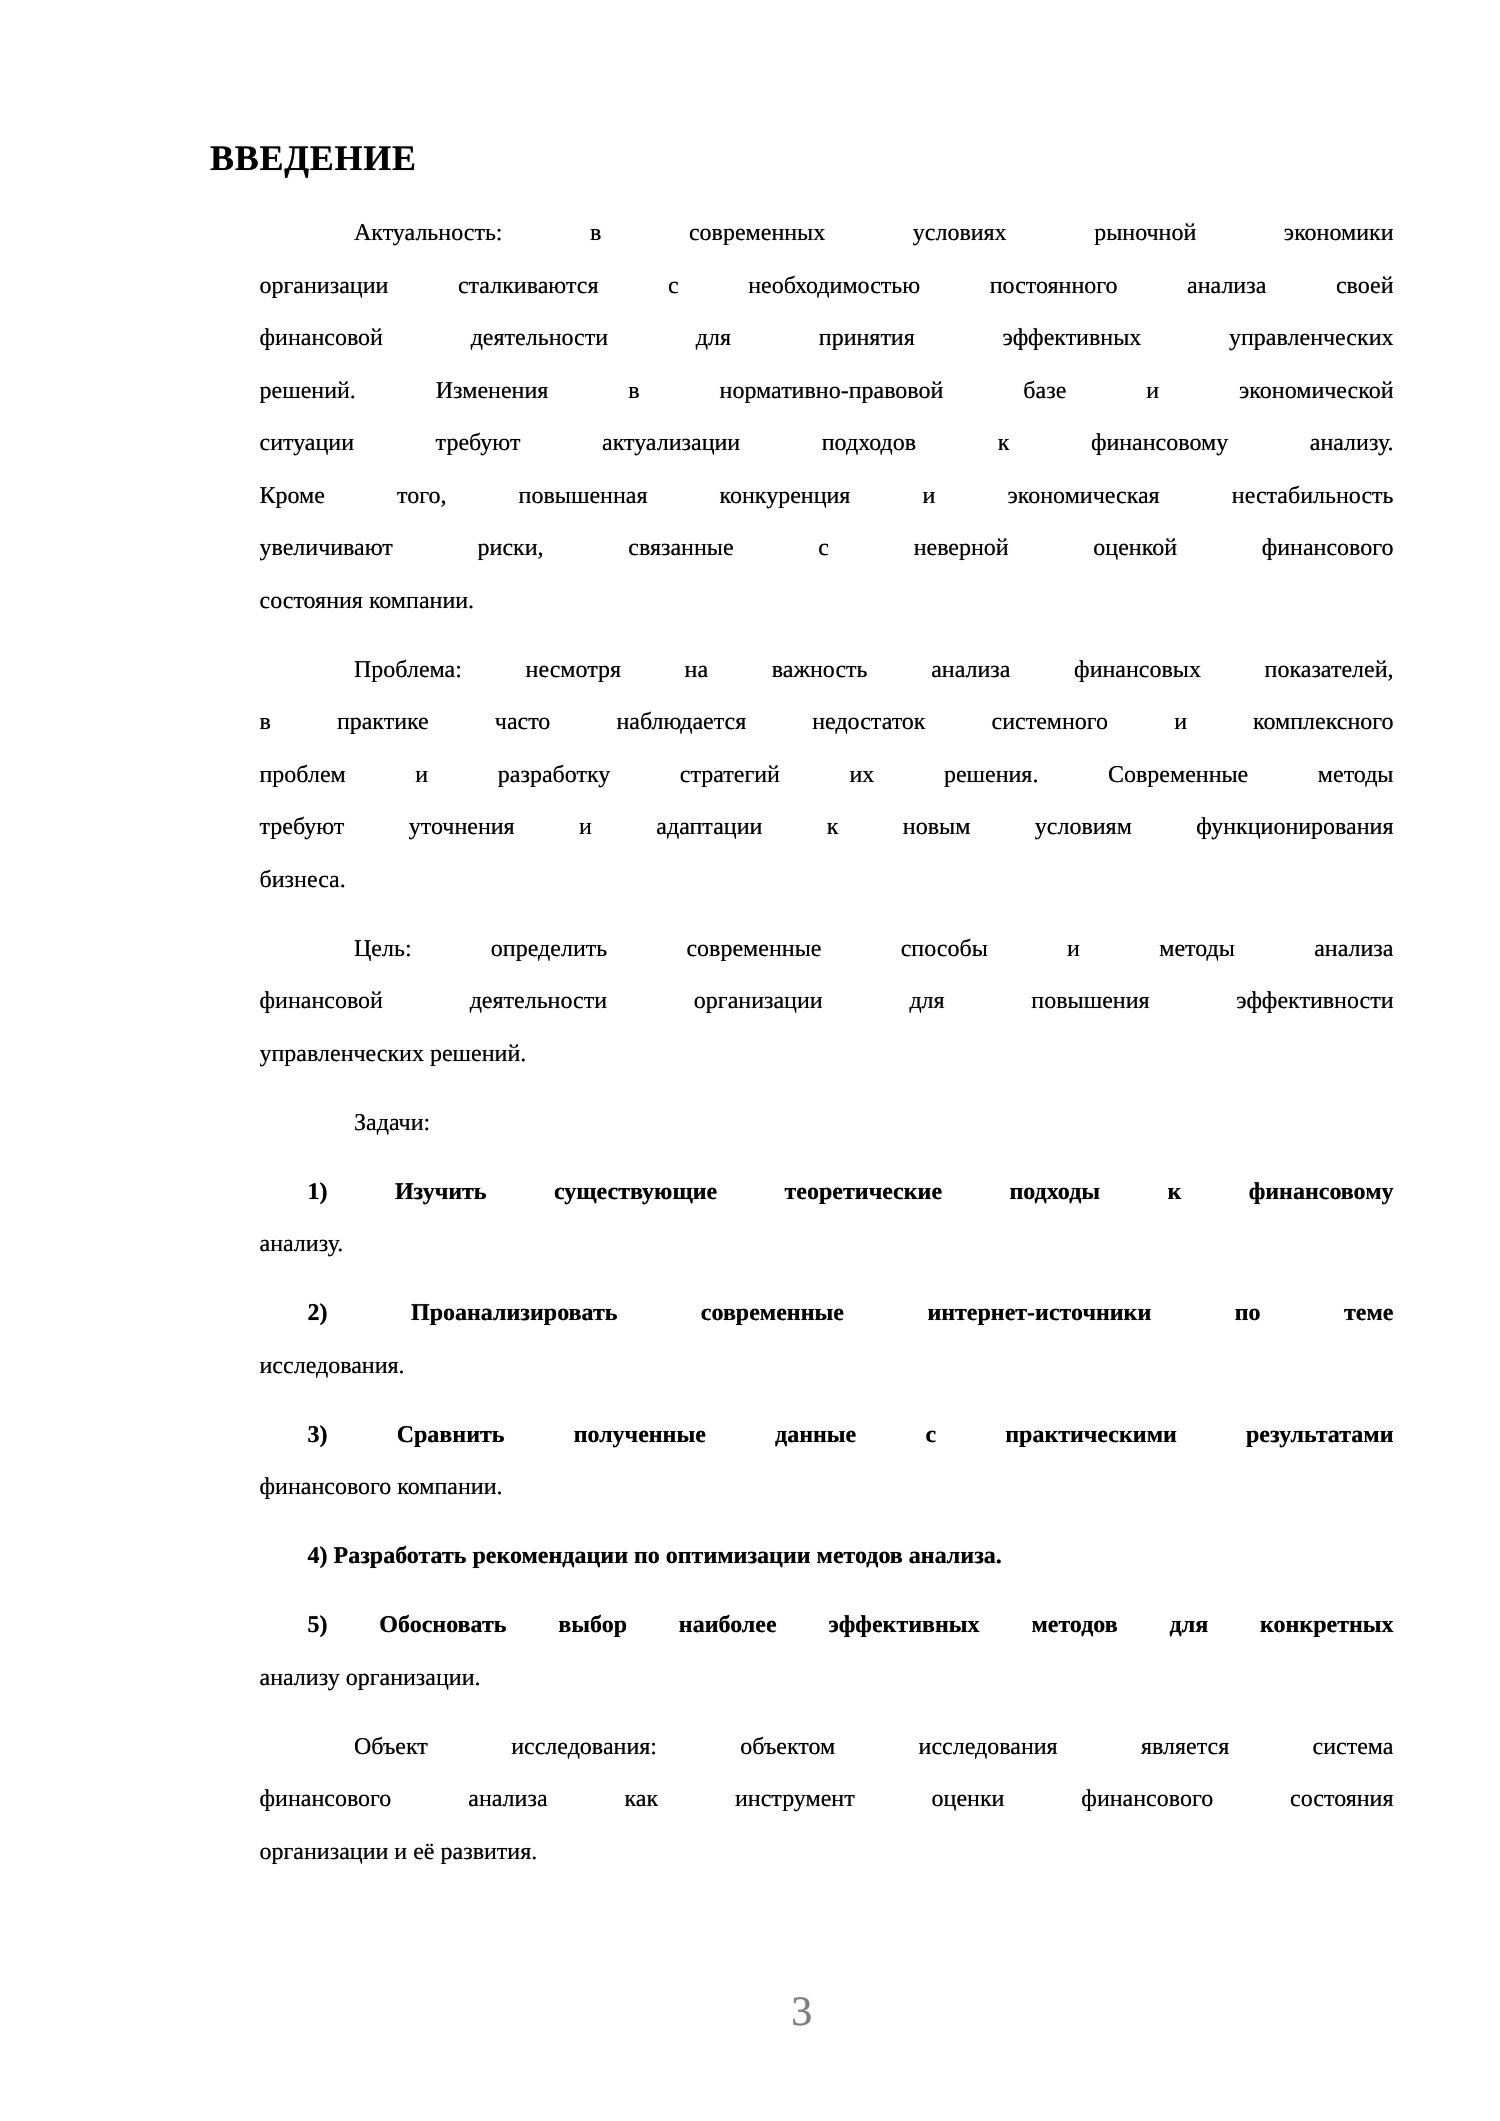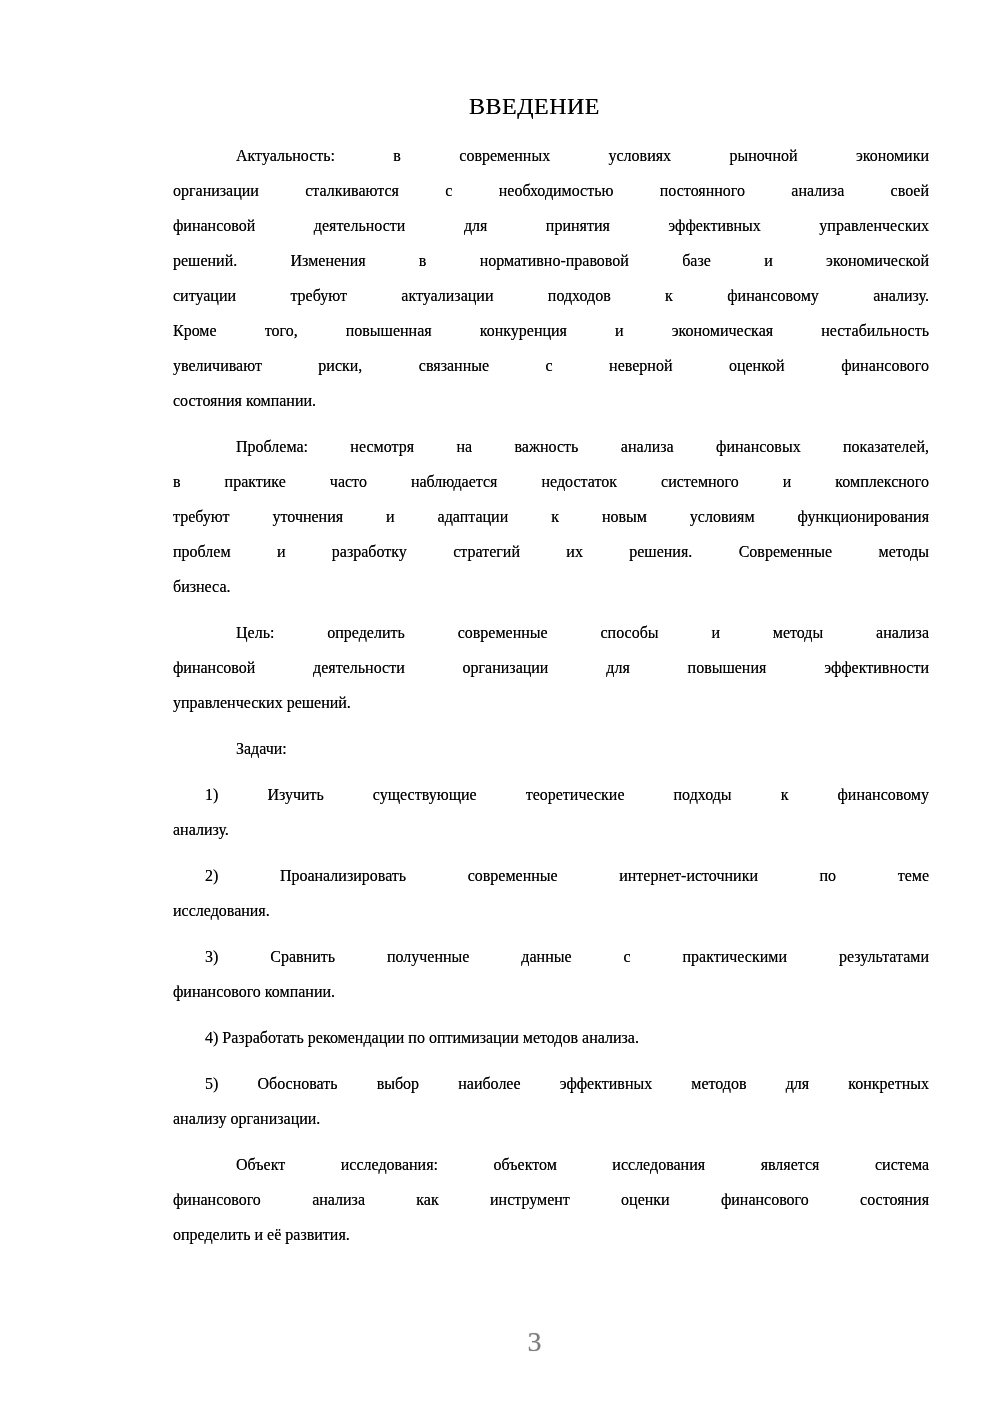--- a/index.html
+++ b/index.html
@@ -13,23 +13,22 @@
   }
   .page {
     position: relative;
     width: 1000px;
     height: 1414px;
     background: #ffffff;
     padding: 89px 71px 0 140px;
   }
   .title {
     font-size: 24px;
-    font-weight: normal;
+    font-weight: bold;
     line-height: 35px;
-    text-align: center;
     margin-bottom: 14px;
     letter-spacing: 0.5px;
     text-shadow: 0 0 0.5px rgba(0,0,0,0.75);
   }
   .block {
     font-size: 16px;
     line-height: 35px;
     margin-bottom: 11px;
     text-shadow: 0 0 0.5px rgba(0,0,0,0.7);
     margin-left: 33px;
@@ -38,21 +37,21 @@
     text-align: justify;
     text-align-last: justify;
     text-justify: inter-word;
     white-space: normal;
   }
   .line.last {
     text-align: center;
     text-align-last: left;
   }
   .paragraph .line.first { padding-left: 63px; }
-  .list-item .line.first { padding-left: 32px; }
+  .list-item .line.first { padding-left: 32px; font-weight: bold; }
   .page-number {
     position: absolute;
     top: 1324px;
     left: 140px;
     width: 789px;
     text-align: center;
     font-size: 28px;
     line-height: 35px;
     color: #7d7d7d;
     text-shadow: 0 0 1px rgba(125,125,125,0.6);
@@ -71,22 +70,22 @@
         <div class="line">финансовой деятельности для принятия эффективных управленческих</div>
         <div class="line">решений. Изменения в нормативно-правовой базе и экономической</div>
         <div class="line">ситуации требуют актуализации подходов к финансовому анализу.</div>
         <div class="line">Кроме того, повышенная конкуренция и экономическая нестабильность</div>
         <div class="line">увеличивают риски, связанные с неверной оценкой финансового</div>
         <div class="line last">состояния компании.</div>
       </div>
       <div class="block paragraph">
         <div class="line first">Проблема: несмотря на важность анализа финансовых показателей,</div>
         <div class="line">в практике часто наблюдается недостаток системного и комплексного</div>
+        <div class="line">проблем и разработку стратегий их решения. Современные методы</div>
         <div class="line">требуют уточнения и адаптации к новым условиям функционирования</div>
-        <div class="line">проблем и разработку стратегий их решения. Современные методы</div>
         <div class="line last">бизнеса.</div>
       </div>
       <div class="block paragraph">
         <div class="line first">Цель: определить современные способы и методы анализа</div>
         <div class="line">финансовой деятельности организации для повышения эффективности</div>
         <div class="line last">управленческих решений.</div>
       </div>
       <div class="block paragraph">
         <div class="line first last">Задачи:</div>
       </div>
@@ -105,18 +104,18 @@
       <div class="block list-item">
         <div class="line first last">4) Разработать рекомендации по оптимизации методов анализа.</div>
       </div>
       <div class="block list-item">
         <div class="line first">5) Обосновать выбор наиболее эффективных методов для конкретных</div>
         <div class="line last">анализу организации.</div>
       </div>
       <div class="block paragraph">
         <div class="line first">Объект исследования: объектом исследования является система</div>
         <div class="line">финансового анализа как инструмент оценки финансового состояния</div>
-        <div class="line last">определить и её развития.</div>
+        <div class="line last">организации и её развития.</div>
       </div>
     </div>
 
   <div class="page-number">3</div>
 </div>
 
 </body></html>

